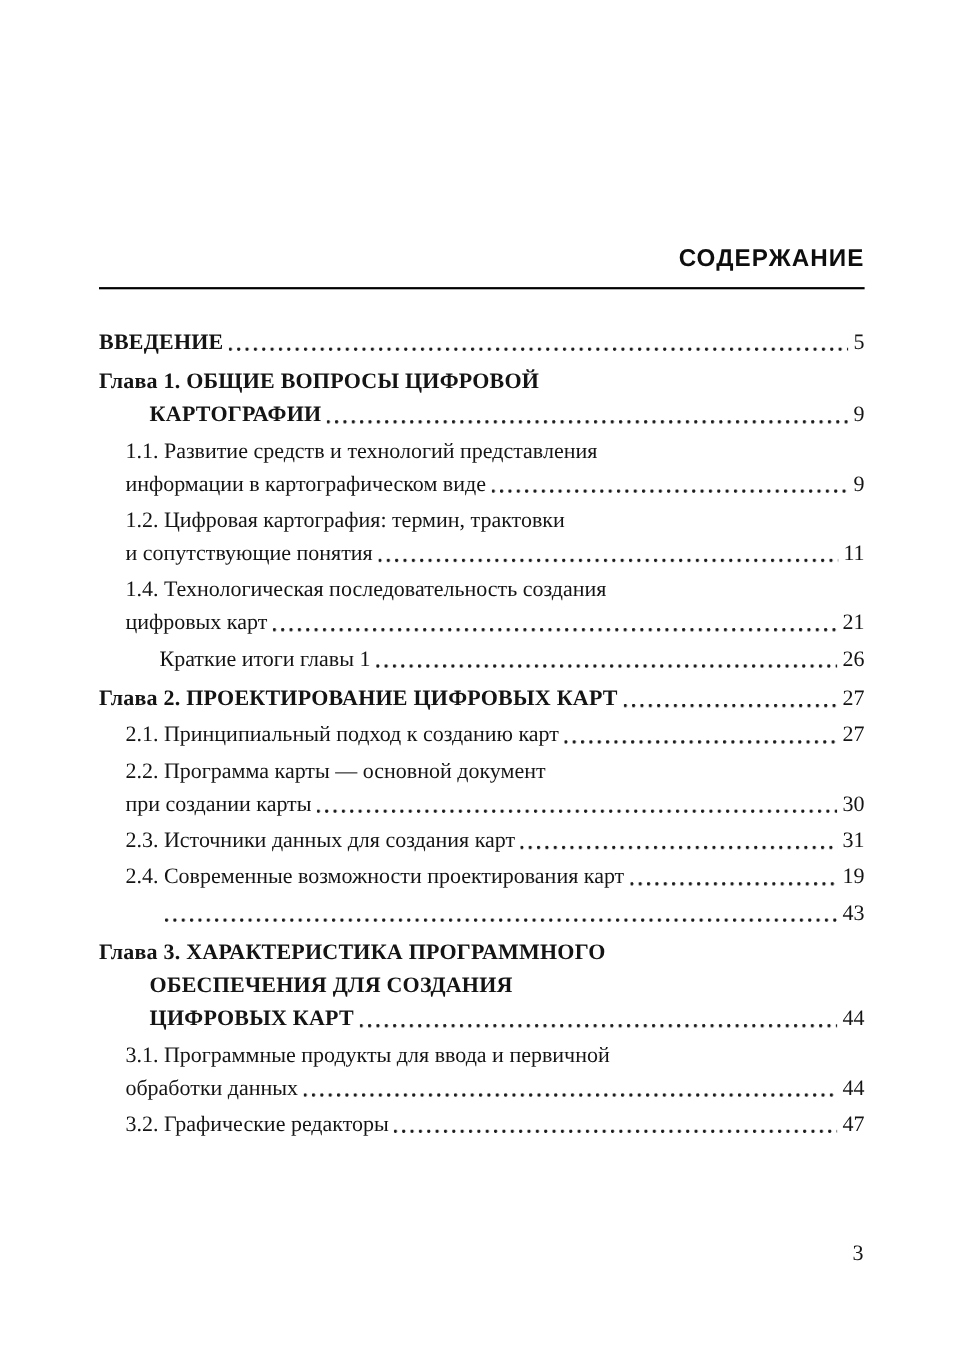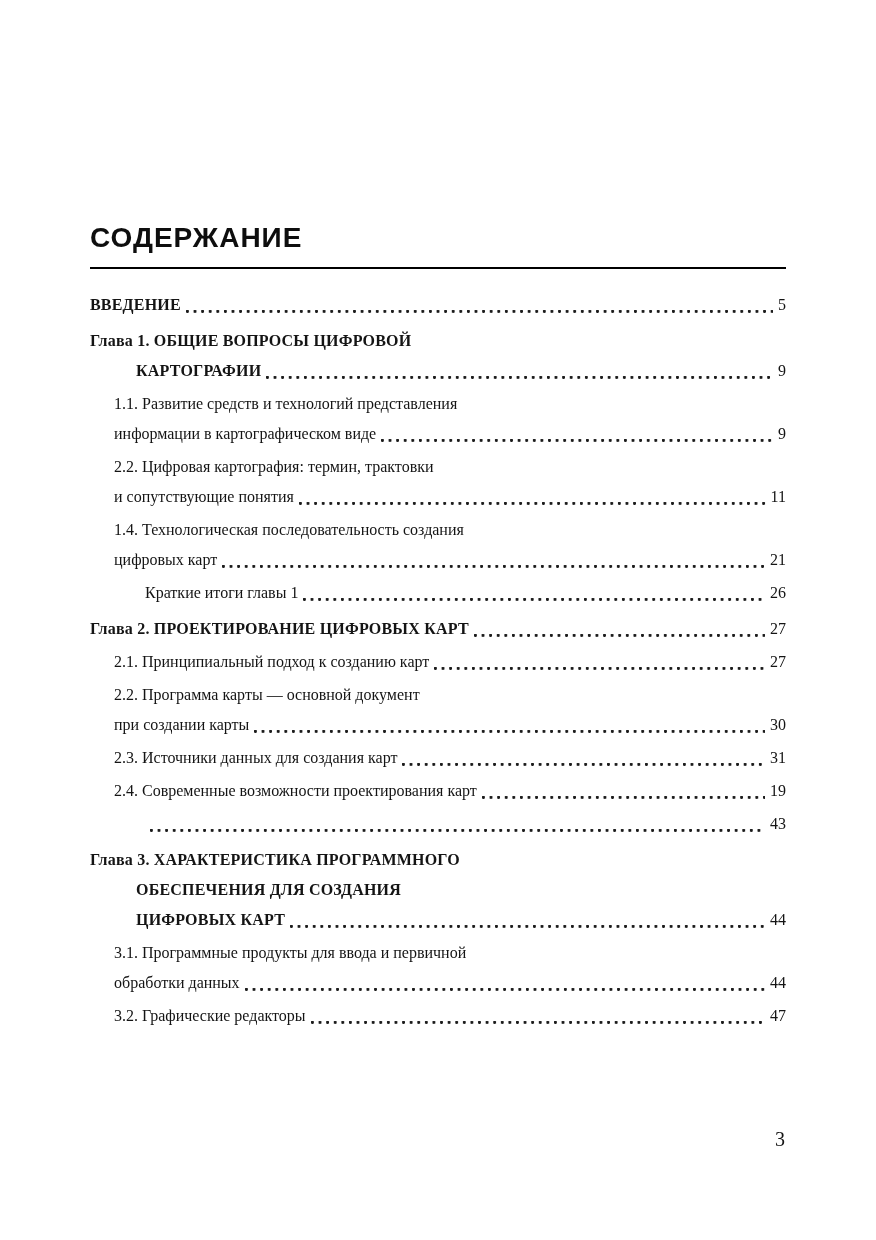--- a/index.html
+++ b/index.html
@@ -14,35 +14,35 @@
     overflow: hidden;
   }
   .content {
     position: absolute;
     left: 90px;
     top: 0;
     width: 696px;
   }
   .toc-title {
     margin-top: 222px;
-    text-align: left;
+    text-align: right;
     font-family: "Liberation Sans", "DejaVu Sans", sans-serif;
     font-weight: bold;
-    font-size: 28px;
+    font-size: 22px;
     letter-spacing: 1px;
     color: #0e0e0e;
   }
   .rule {
     height: 0;
     border-bottom: 2px solid #000;
     margin-top: 13px;
   }
   .toc {
-    margin-top: 21px;
-    font-size: 16px;
+    margin-top: 33px;
+    font-size: 20px;
   }
   .entry { margin-bottom: 3px; }
   .entry.chapter { margin-top: 6px; }
   .entry .line {
     display: flex;
     align-items: baseline;
     line-height: 30px;
   }
   .entry.chapter .label { font-weight: bold; letter-spacing: 0.2px; }
   .entry.section { margin-left: 24px; }
@@ -109,21 +109,21 @@
             <span class="label">1.1. Развитие средств и технологий представления</span>
           </div>
           <div class="line cont">
             <span class="label">информации в картографическом виде</span>
             <span class="dots"></span>
             <span class="pg">9</span>
           </div>
         </div>
         <div class="entry section">
           <div class="line">
-            <span class="label">2.2. Цифровая картография: термин, трактовки</span>
+            <span class="label">1.2. Цифровая картография: термин, трактовки</span>
           </div>
           <div class="line cont">
             <span class="label">и сопутствующие понятия</span>
             <span class="dots"></span>
             <span class="pg">11</span>
           </div>
         </div>
         <div class="entry section">
           <div class="line">
             <span class="label">1.4. Технологическая последовательность создания</span>

